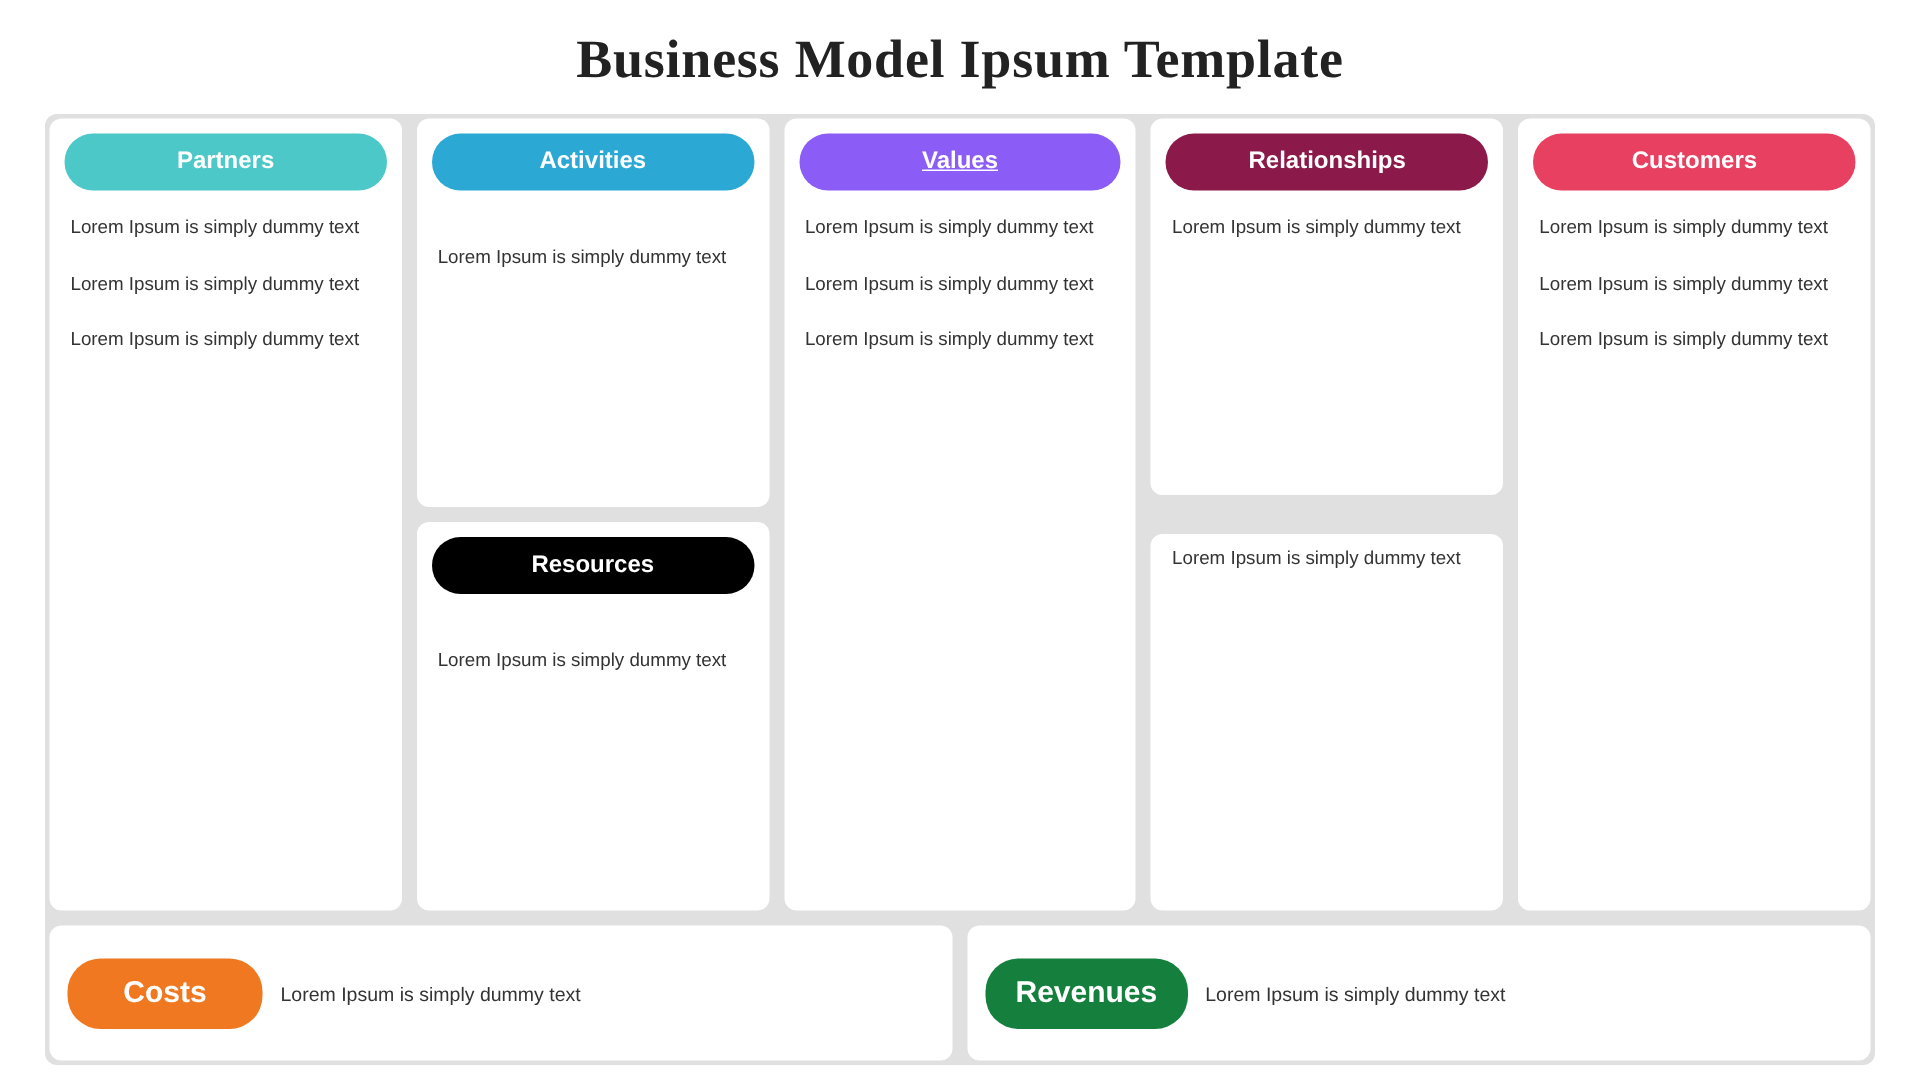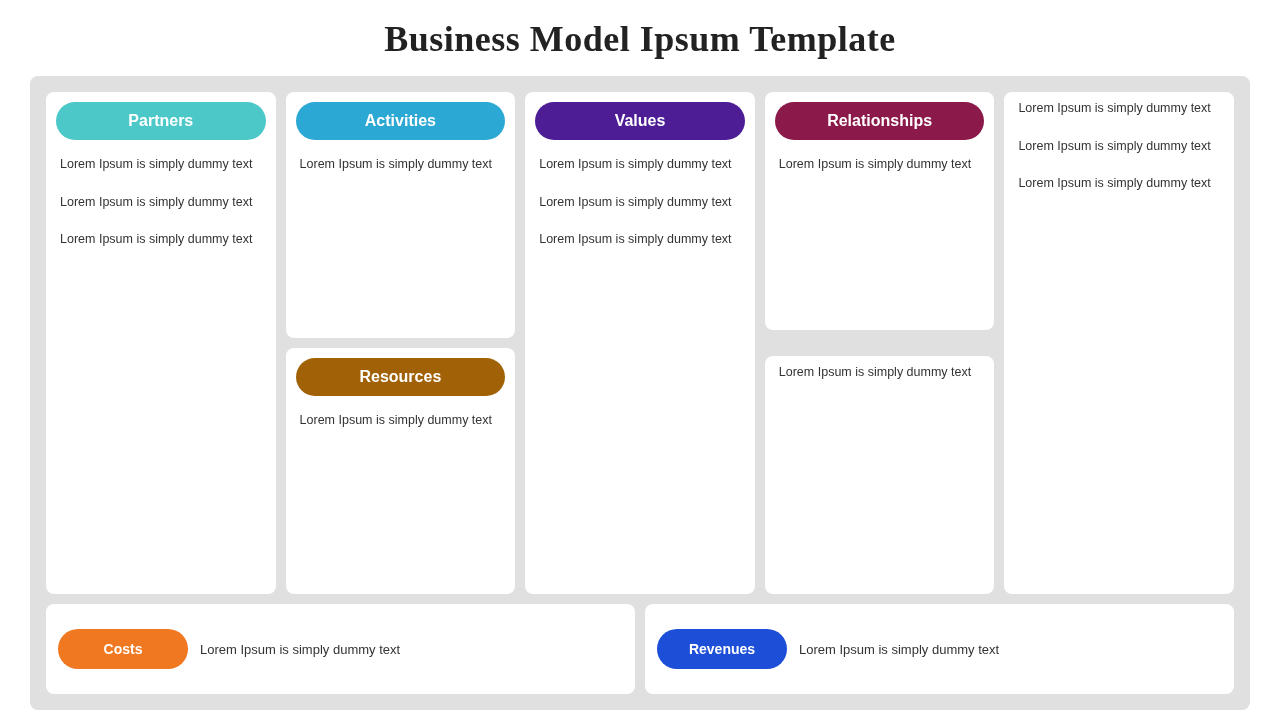--- a/index.html
+++ b/index.html
@@ -19,21 +19,21 @@
       font-size: 36px;
       font-weight: bold;
       color: #222;
       margin-bottom: 16px;
       font-family: 'Georgia', serif;
       letter-spacing: 0.5px;
     }
     .canvas-container {
       background: #e0e0e0;
       border-radius: 8px;
-      padding: 16px;
+      padding: 3px;
       width: 100%;
       display: flex;
       flex-direction: column;
       gap: 10px;
       flex: 1;
     }
     .top-grid {
       display: grid;
       grid-template-columns: 1fr 1fr 1fr 1fr 1fr;
       gap: 10px;
@@ -78,20 +78,21 @@
     }
 
     
     .col-mid {
       display: flex;
       flex-direction: column;
       gap: 10px;
     }
     .col-mid .cell {
       flex: 1;
+      gap: 20px;
     }
 
     
     .col-rel {
       display: flex;
       flex-direction: column;
       gap: 26px;
     }
     .col-rel .cell {
       flex: 1;
@@ -112,42 +113,42 @@
       gap: 0;
       overflow: hidden;
       padding: 0;
     }
     .bottom-header {
       border-radius: 22px;
       padding: 12px 20px;
       text-align: center;
       font-weight: bold;
       color: #fff;
-      font-size: 14px;
+      font-size: 20px;
       white-space: nowrap;
       margin: 10px 12px 10px 12px;
       font-family: Arial, sans-serif;
       min-width: 130px;
     }
     .bottom-text {
       font-size: 13px;
       color: #333;
       font-family: Arial, sans-serif;
     }
 
     
     .color-partners  { background: #4dc8c8; }
     .color-activities { background: #2ba8d4; }
-    .color-values    { background: #4c1d95; }
+    .color-values    { background: #8b5cf6; text-decoration: underline; }
     .color-relationships { background: #8b1a4a; }
     .color-customers { background: #e84060; }
-    .color-resources { background: #a16207; }
+    .color-resources { background: #000000; }
     .color-channels  { background: #8b1a4a; }
     .color-costs     { background: #f07820; }
-    .color-revenues  { background: #1d4ed8; }
+    .color-revenues  { background: #15803d; }
   </style>
 </head>
 <body>
 
 <h1>Business Model Ipsum Template</h1>
 
 <div class="canvas-container">
   <div class="top-grid">
 
     <div class="cell">
@@ -191,20 +192,21 @@
         </div>
       </div>
       <div class="cell">
         <div class="cell-body">
           <div class="cell-text">Lorem Ipsum is simply dummy text</div>
         </div>
       </div>
     </div>
 
     <div class="cell">
+      <div class="cell-header color-customers">Customers</div>
       <div class="cell-body">
         <div class="cell-text">Lorem Ipsum is simply dummy text</div>
         <div class="cell-text">Lorem Ipsum is simply dummy text</div>
         <div class="cell-text">Lorem Ipsum is simply dummy text</div>
       </div>
     </div>
 
   </div>
 
   <div class="bottom-row">

